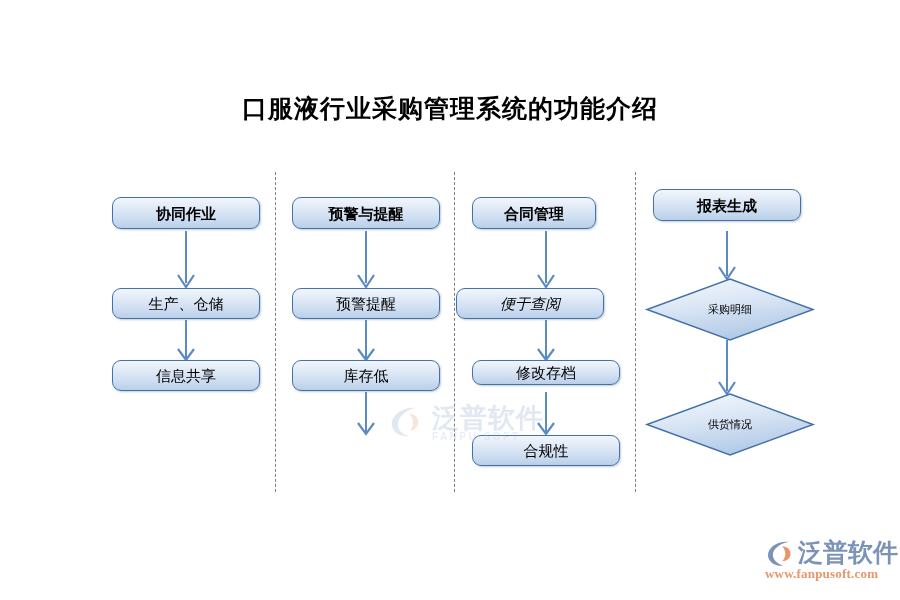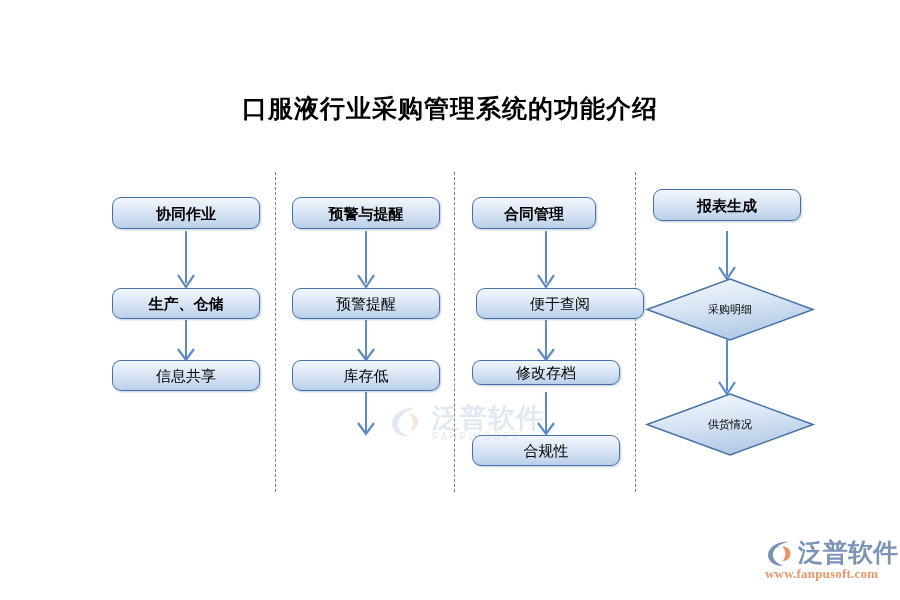--- a/index.html
+++ b/index.html
@@ -179,21 +179,21 @@
 
   <div class="node header" style="left:112px; top:197px; width:148px; height:32px;">协同作业</div>
 
   <div class="arrow" style="left:168px; top:231px;">
     <svg width="36" height="58" viewBox="0 0 36 58">
       <line x1="18" y1="0" x2="18" y2="52" stroke="#5b8ac4" stroke-width="2"></line>
       <path d="M10 44 L18 56 L26 44" fill="none" stroke="#5b8ac4" stroke-width="2.2"></path>
     </svg>
   </div>
 
-  <div class="node" style="left:112px; top:288px; width:148px; height:31px;font-weight:bold;">生产、仓储</div>
+  <div class="node" style="left:112px; top:288px; width:148px; height:31px;">生产、仓储</div>
 
   <div class="arrow" style="left:168px; top:320px;">
     <svg width="36" height="42" viewBox="0 0 36 42">
       <line x1="18" y1="0" x2="18" y2="38" stroke="#5b8ac4" stroke-width="2"></line>
       <path d="M10 29 L18 40 L26 29" fill="none" stroke="#5b8ac4" stroke-width="2.2"></path>
     </svg>
   </div>
 
   <div class="node" style="left:112px; top:360px; width:148px; height:31px;">信息共享</div>
 
@@ -227,21 +227,21 @@
 
   <div class="node header" style="left:472px; top:197px; width:124px; height:32px;">合同管理</div>
 
   <div class="arrow" style="left:528px; top:231px;">
     <svg width="36" height="58" viewBox="0 0 36 58">
       <line x1="18" y1="0" x2="18" y2="52" stroke="#5b8ac4" stroke-width="2"></line>
       <path d="M10 44 L18 56 L26 44" fill="none" stroke="#5b8ac4" stroke-width="2.2"></path>
     </svg>
   </div>
 
-  <div class="node" style="left:476px; top:288px; width:168px; height:31px;">便于查阅</div>
+  <div class="node" style="left:456px; top:288px; width:148px; height:31px;font-style:italic;">便于查阅</div>
 
   <div class="arrow" style="left:528px; top:320px;">
     <svg width="36" height="42" viewBox="0 0 36 42">
       <line x1="18" y1="0" x2="18" y2="38" stroke="#5b8ac4" stroke-width="2"></line>
       <path d="M10 29 L18 40 L26 29" fill="none" stroke="#5b8ac4" stroke-width="2.2"></path>
     </svg>
   </div>
 
   <div class="node" style="left:472px; top:360px; width:148px; height:25px;">修改存档</div>
 

